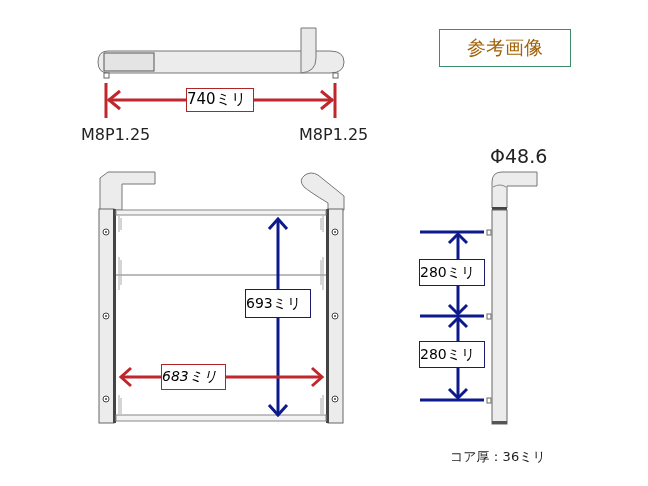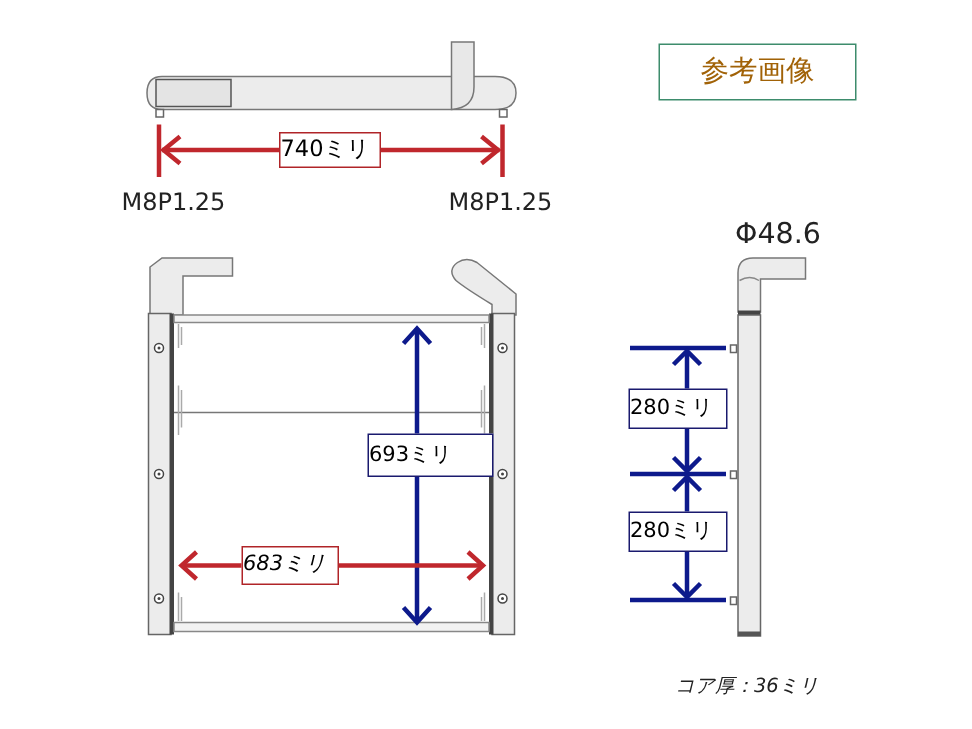--- a/index.html
+++ b/index.html
@@ -115,19 +115,19 @@
     <polyline points="449,389 458,398 467,389"></polyline>
   </g>
 </svg>
 
 <div class="ref">参考画像</div>
 
 <div class="box redbox" style="left:186px;top:88px;width:68px;height:24px;line-height:21px;font-size:15px;">740ミリ</div>
 <div class="lbl" style="left:81px;top:125px;font-size:16px;">M8P1.25</div>
 <div class="lbl" style="left:299px;top:125px;font-size:16px;">M8P1.25</div>
 
-<div class="box bluebox" style="left:245px;top:289px;width:84px;height:29px;line-height:26px;">693ミリ</div>
+<div class="box bluebox" style="left:245px;top:289px;width:66px;height:29px;line-height:26px;">693ミリ</div>
 <div class="box redbox" style="left:161px;top:364px;width:65px;height:26px;line-height:23px;font-style:italic;">683ミリ</div>
 
 <div class="lbl" style="left:490px;top:145px;font-size:19px;">Φ48.6</div>
 <div class="box bluebox" style="left:419px;top:259px;width:66px;height:27px;line-height:24px;">280ミリ</div>
 <div class="box bluebox" style="left:419px;top:341px;width:66px;height:27px;line-height:24px;">280ミリ</div>
-<div class="lbl" style="left:450px;top:448px;font-size:13px;font-style:italic;">コア厚：36ミリ</div>
+<div class="lbl" style="left:450px;top:448px;font-size:13px;">コア厚：36ミリ</div>
 
 </body></html>

